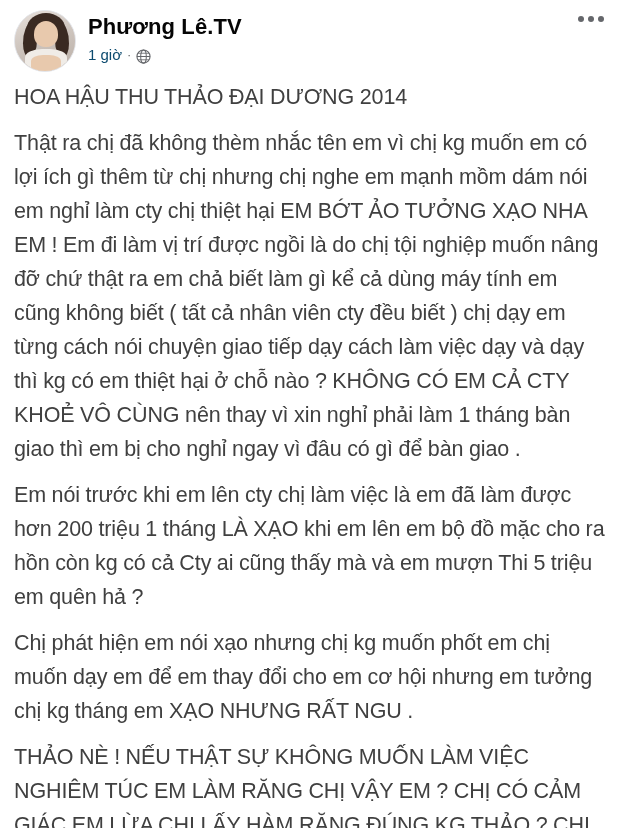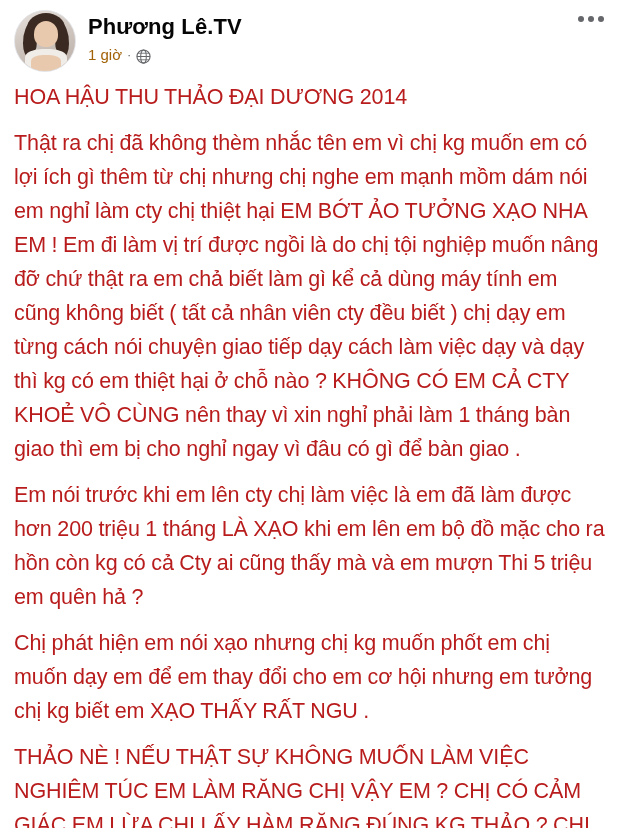--- a/index.html
+++ b/index.html
@@ -110,21 +110,21 @@
     line-height: 1.2;
     letter-spacing: 0.1px;
   }
   .meta-row {
     display: flex;
     align-items: center;
     margin-top: 6px;
     color: #65676b;
     font-size: 15px;
   }
-  .meta-time { color: #a16207; }
+  .meta-time { color: #0c4a6e; }
   .meta-dot {
     margin: 0 5px;
     color: #65676b;
     font-size: 13px;
   }
   .globe-icon {
     display: inline-block;
     width: 15px;
     height: 15px;
     position: relative;
@@ -145,21 +145,21 @@
     border-radius: 50%;
     background: #65676b;
   }
   .post-body {
     padding: 4px 12px 10px 14px;
   }
   .post-body p {
     margin: 0 0 0 0;
     font-size: 21.5px;
     line-height: 34px;
-    color: #b91c1c;
+    color: #404040;
     letter-spacing: -0.1px;
     text-align: left;
     word-spacing: -0.3px;
   }
   .post-body p + p {
     margin-top: 12px;
   }
 </style>
 </head>
 <body>
@@ -199,17 +199,17 @@
       <span></span>
       <span></span>
       <span></span>
     </div>
   </div>
 
   <div class="post-body">
     <p>HOA HẬU THU THẢO ĐẠI DƯƠNG 2014</p>
     <p>Thật ra chị đã không thèm nhắc tên em vì chị kg muốn em có lợi ích gì thêm từ chị nhưng chị nghe em mạnh mồm dám nói em nghỉ làm cty chị thiệt hại EM BỚT ẢO TƯỞNG XẠO NHA EM ! Em đi làm vị trí được ngồi là do chị tội nghiệp muốn nâng đỡ chứ thật ra em chả biết làm gì kể cả dùng máy tính em cũng không biết ( tất cả nhân viên cty đều biết ) chị dạy em từng cách nói chuyện giao tiếp dạy cách làm việc dạy và dạy thì kg có em thiệt hại ở chỗ nào ? KHÔNG CÓ EM CẢ CTY KHOẺ VÔ CÙNG nên thay vì xin nghỉ phải làm 1 tháng bàn giao thì em bị cho nghỉ ngay vì đâu có gì để bàn giao .</p>
     <p>Em nói trước khi em lên cty chị làm việc là em đã làm được hơn 200 triệu 1 tháng LÀ XẠO khi em lên em bộ đồ mặc cho ra hồn còn kg có cả Cty ai cũng thấy mà và em mượn Thi 5 triệu em quên hả ?</p>
-    <p>Chị phát hiện em nói xạo nhưng chị kg muốn phốt em chị muốn dạy em để em thay đổi cho em cơ hội nhưng em tưởng chị kg biết em XẠO THẤY RẤT NGU .</p>
+    <p>Chị phát hiện em nói xạo nhưng chị kg muốn phốt em chị muốn dạy em để em thay đổi cho em cơ hội nhưng em tưởng chị kg tháng em XẠO NHƯNG RẤT NGU .</p>
     <p>THẢO NÈ ! NẾU THẬT SỰ KHÔNG MUỐN LÀM VIỆC NGHIÊM TÚC EM LÀM RĂNG CHỊ VẬY EM ? CHỊ CÓ CẢM GIÁC EM LỪA CHỊ LẤY HÀM RĂNG ĐÚNG KG THẢO ? CHỊ SỐNG VỚI EM NHƯ THẾ NÀO MỌI NGƯỜI THẤY VÀ KỂ CẢ TRONG KẸT MỌI NGƯỜI KG THẤY VẬY MÀ EM XẠO VỚI CHỊ EM KG XẤU HỔ SAO ??</p>
   </div>
 
 </div>
 
 </body></html>

